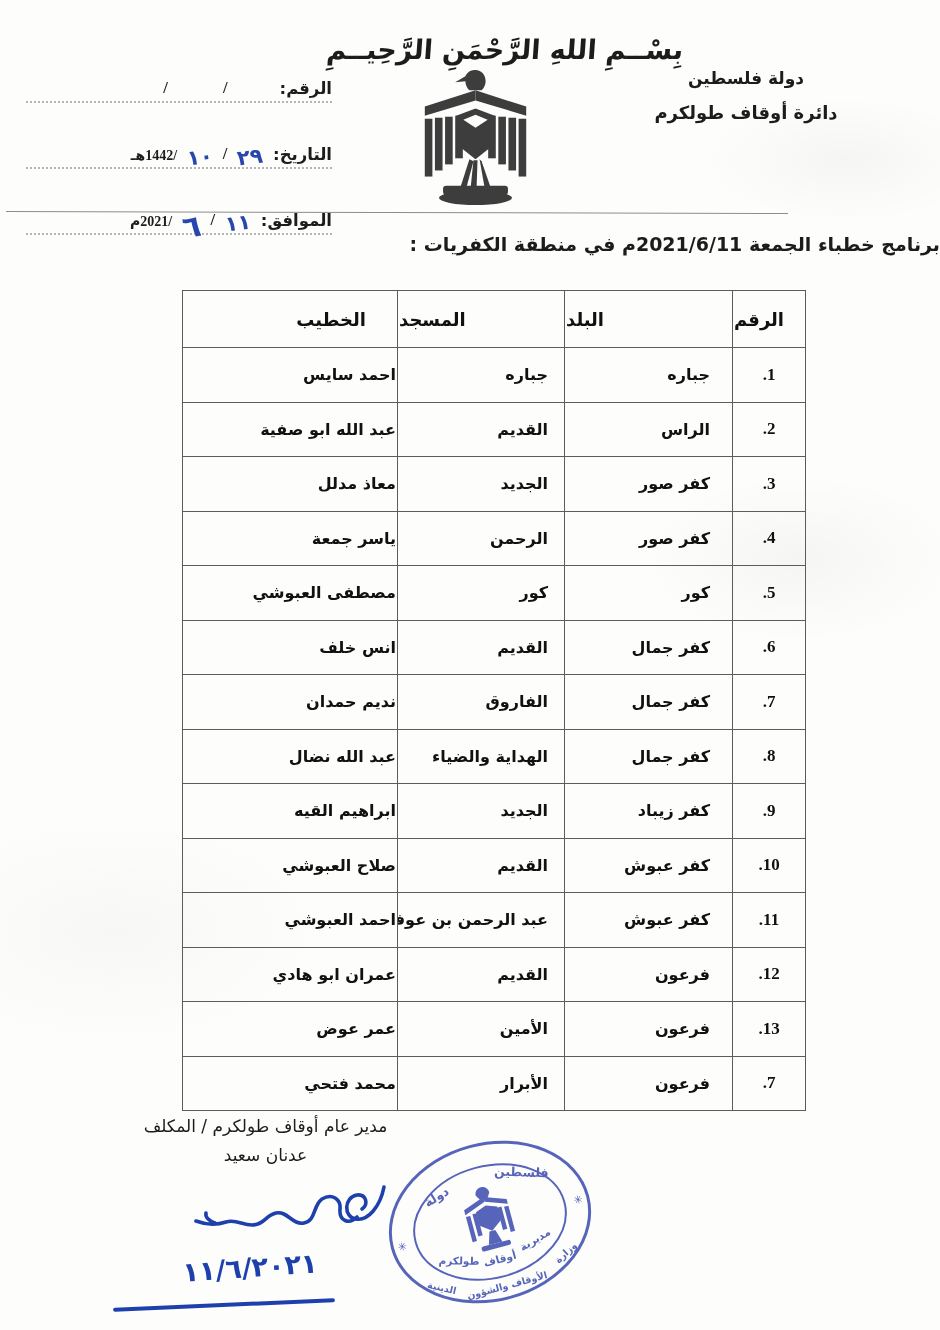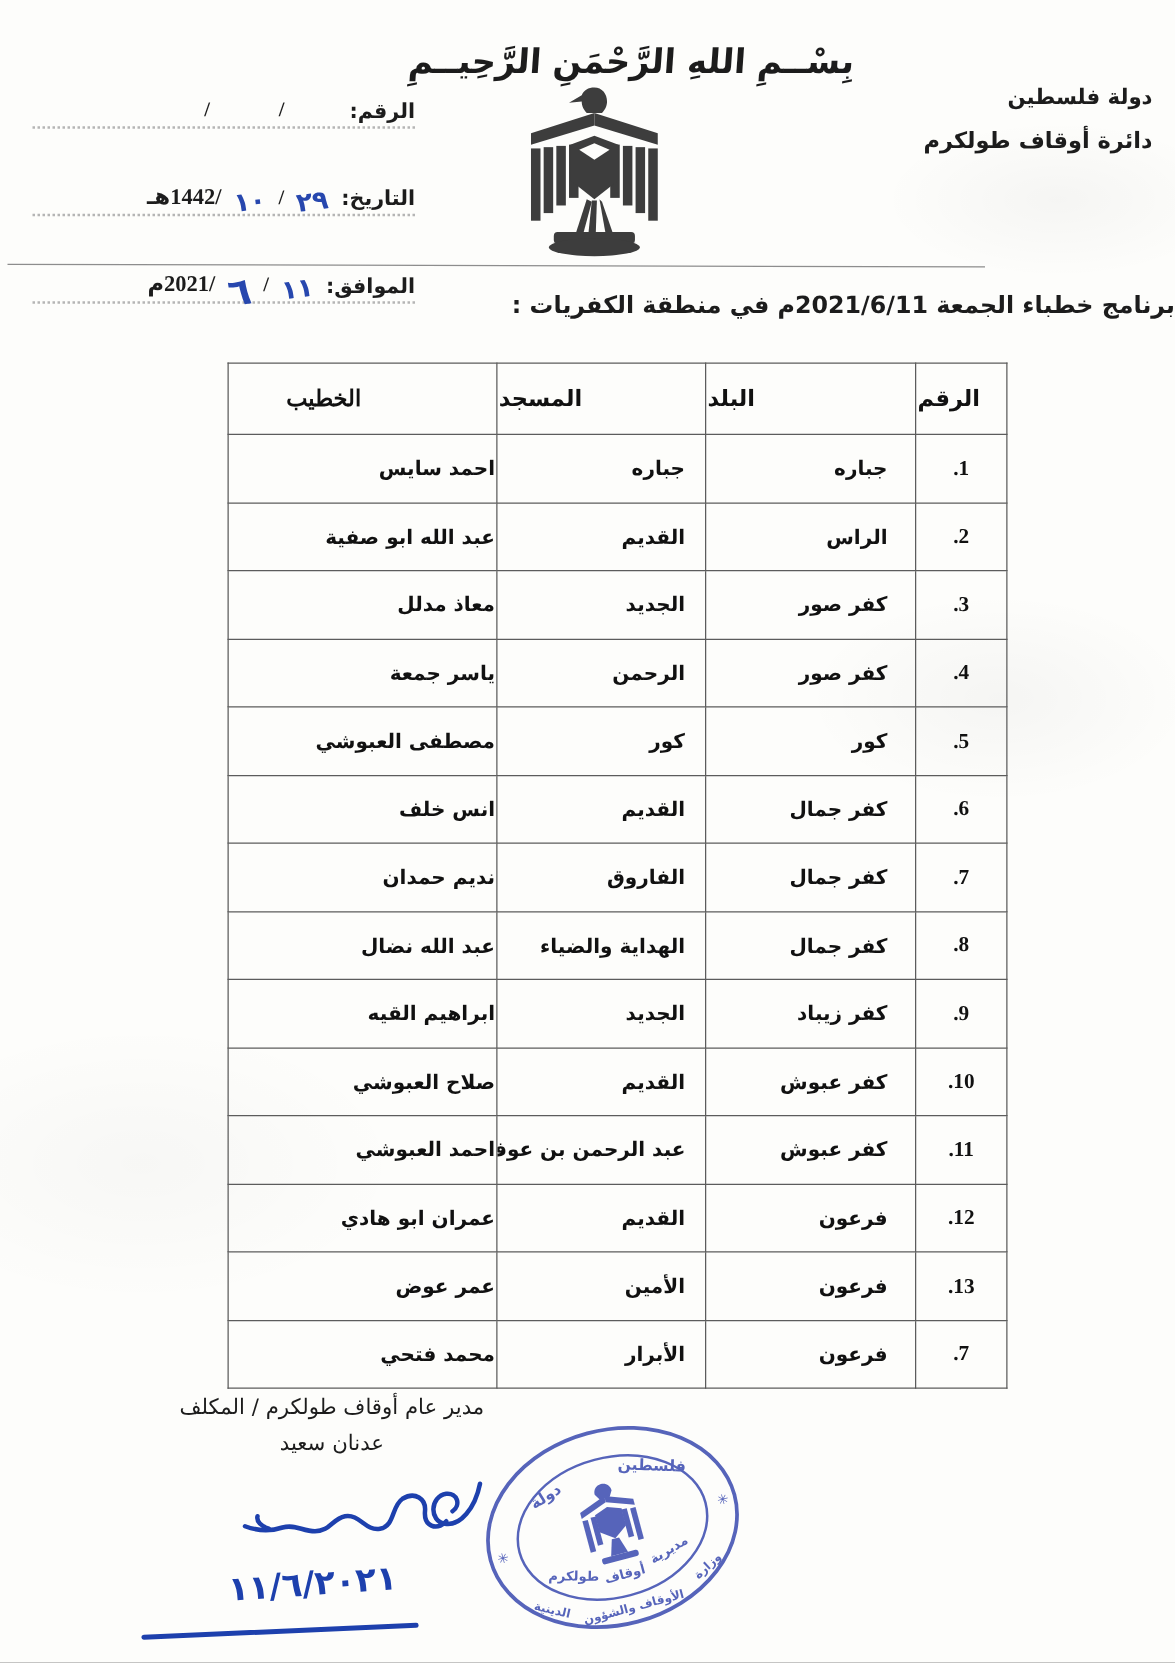--- a/index.html
+++ b/index.html
@@ -26,21 +26,21 @@
     position:absolute;top:34px;left:0;right:0;
     text-align:center;
     font-family:"DejaVu Serif","DejaVu Sans",serif;
     font-size:27px;font-weight:bold;
     transform:translateX(35px) skewX(-4deg);
     letter-spacing:-1px;
   }
 
   .org-block{
     position:absolute;top:68px;right:18px;width:352px;
-    font-weight:bold;
+    text-align:center;font-weight:bold;
   }
   .org-block .l1{font-size:17px;margin-bottom:14px;}
   .org-block .l2{font-size:18px;margin-bottom:15px;}
   .org-block .l3{font-size:18px;}
 
   .emblem{position:absolute;top:66px;left:398px;width:155px;height:142px;}
 
   .ref-block{
     position:absolute;top:70px;left:26px;width:306px;
     font-size:16.5px;font-weight:bold;direction:rtl;
@@ -54,21 +54,21 @@
   .ref-row .lbl{white-space:nowrap;}
   .slash{font-family:"Liberation Serif",serif;font-weight:bold;}
   .ref-row .gap1{margin-right:52px;}
   .ref-row .gap2{margin-right:55px;}
   .hand{
     color:#2747ae;font-weight:bold;font-size:21px;line-height:14px;
     display:inline-block;transform:rotate(-7deg);
     margin:0 10px;
   }
   .hand.big{font-size:30px;transform:rotate(-9deg) translateY(4px);}
-  .printed-year{font-family:"Liberation Serif","DejaVu Sans",serif;font-size:18px;margin-top:32px;}
+  .printed-year{font-family:"Liberation Serif","DejaVu Sans",serif;font-size:14px;margin-top:32px;}
 
   .divider{
     position:absolute;top:212px;left:6px;width:782px;height:0;
     border-top:1.5px solid #8d8d8d;transform:rotate(.15deg);
   }
 
   .doc-title{
     position:absolute;top:233px;left:0;right:0;
     text-align:right;font-size:19px;font-weight:bold;
   }
@@ -84,21 +84,21 @@
   table.schedule col.c-mosque{width:167px;}
   table.schedule col.c-preacher{width:215px;}
   table.schedule th,table.schedule td{
     border:1.4px solid #5c5c5c;
     height:51.5px;vertical-align:middle;
     overflow:hidden;white-space:nowrap;
   }
   table.schedule th{font-size:18px;height:54px;}
   th.h-num{text-align:left;}
   th.h-town,th.h-mosque{text-align:left;padding-right:22px;}
-  th.h-preacher{padding-right:63px;font-family:Liberation Serif, serif;}
+  th.h-preacher{text-align:right;padding-right:31px;}
   td.col-num{text-align:center;font-family:"Liberation Serif",serif;font-size:17px;}
   td.col-town{text-align:right;padding-right:22px;}
   td.col-mosque{text-align:right;padding-right:16px;}
   td.col-preacher{text-align:right;}
 
   .sign-block{
     position:absolute;top:1116px;left:128px;width:275px;
     text-align:center;font-weight:normal;direction:rtl;
   }
   .sign-block .stitle{font-size:17px;margin-bottom:9px;}

